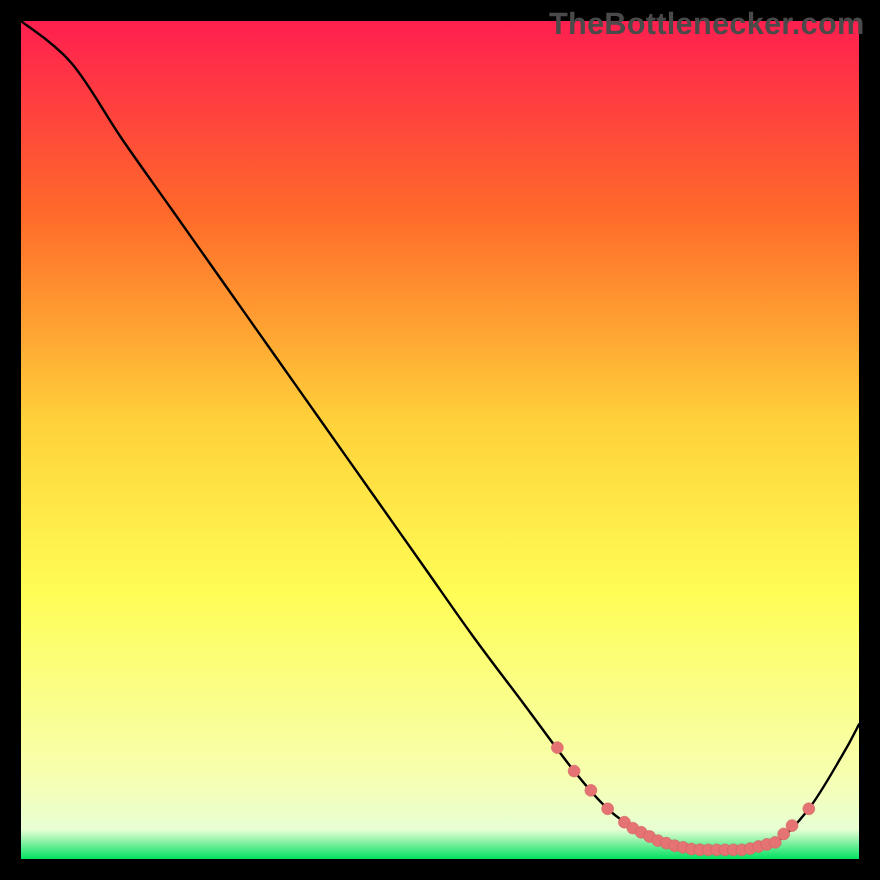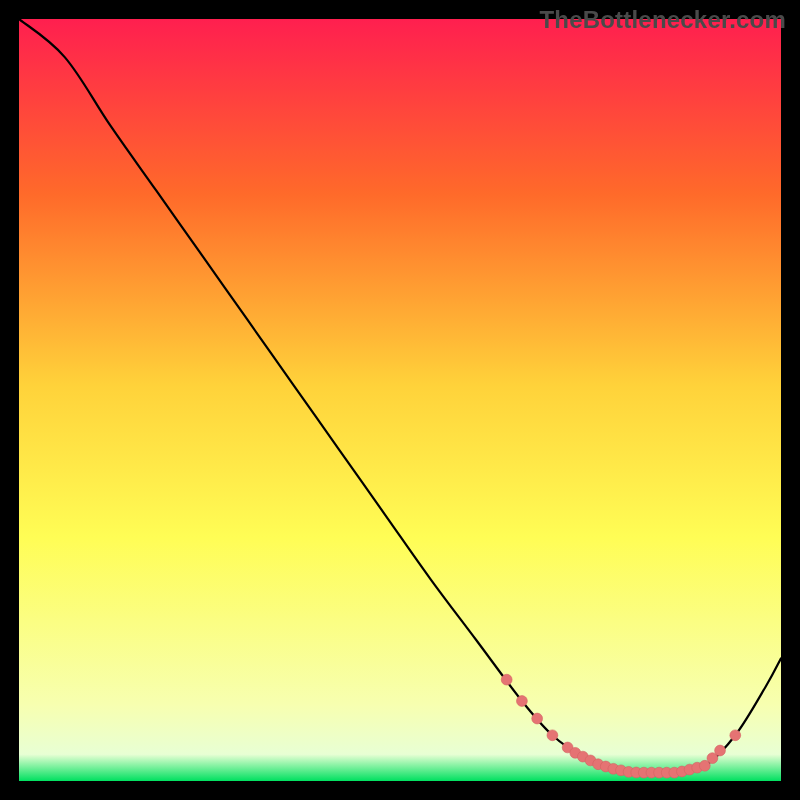--- a/index.html
+++ b/index.html
@@ -8,21 +8,21 @@
     position: relative;
     width: 800px;
     height: 800px;
     background: #000;
   }
   .watermark {
     position: absolute;
     top: 6px;
     right: 14px;
     font-family: Arial, Helvetica, sans-serif;
-    font-size: 24px;
+    font-size: 28px;
     font-weight: 600;
     color: #4a4a4a;
     letter-spacing: 0.2px;
     z-index: 20;
   }
   .plot {
     position: absolute;
     left: 19px;
     top: 19px;
     width: 762px;

